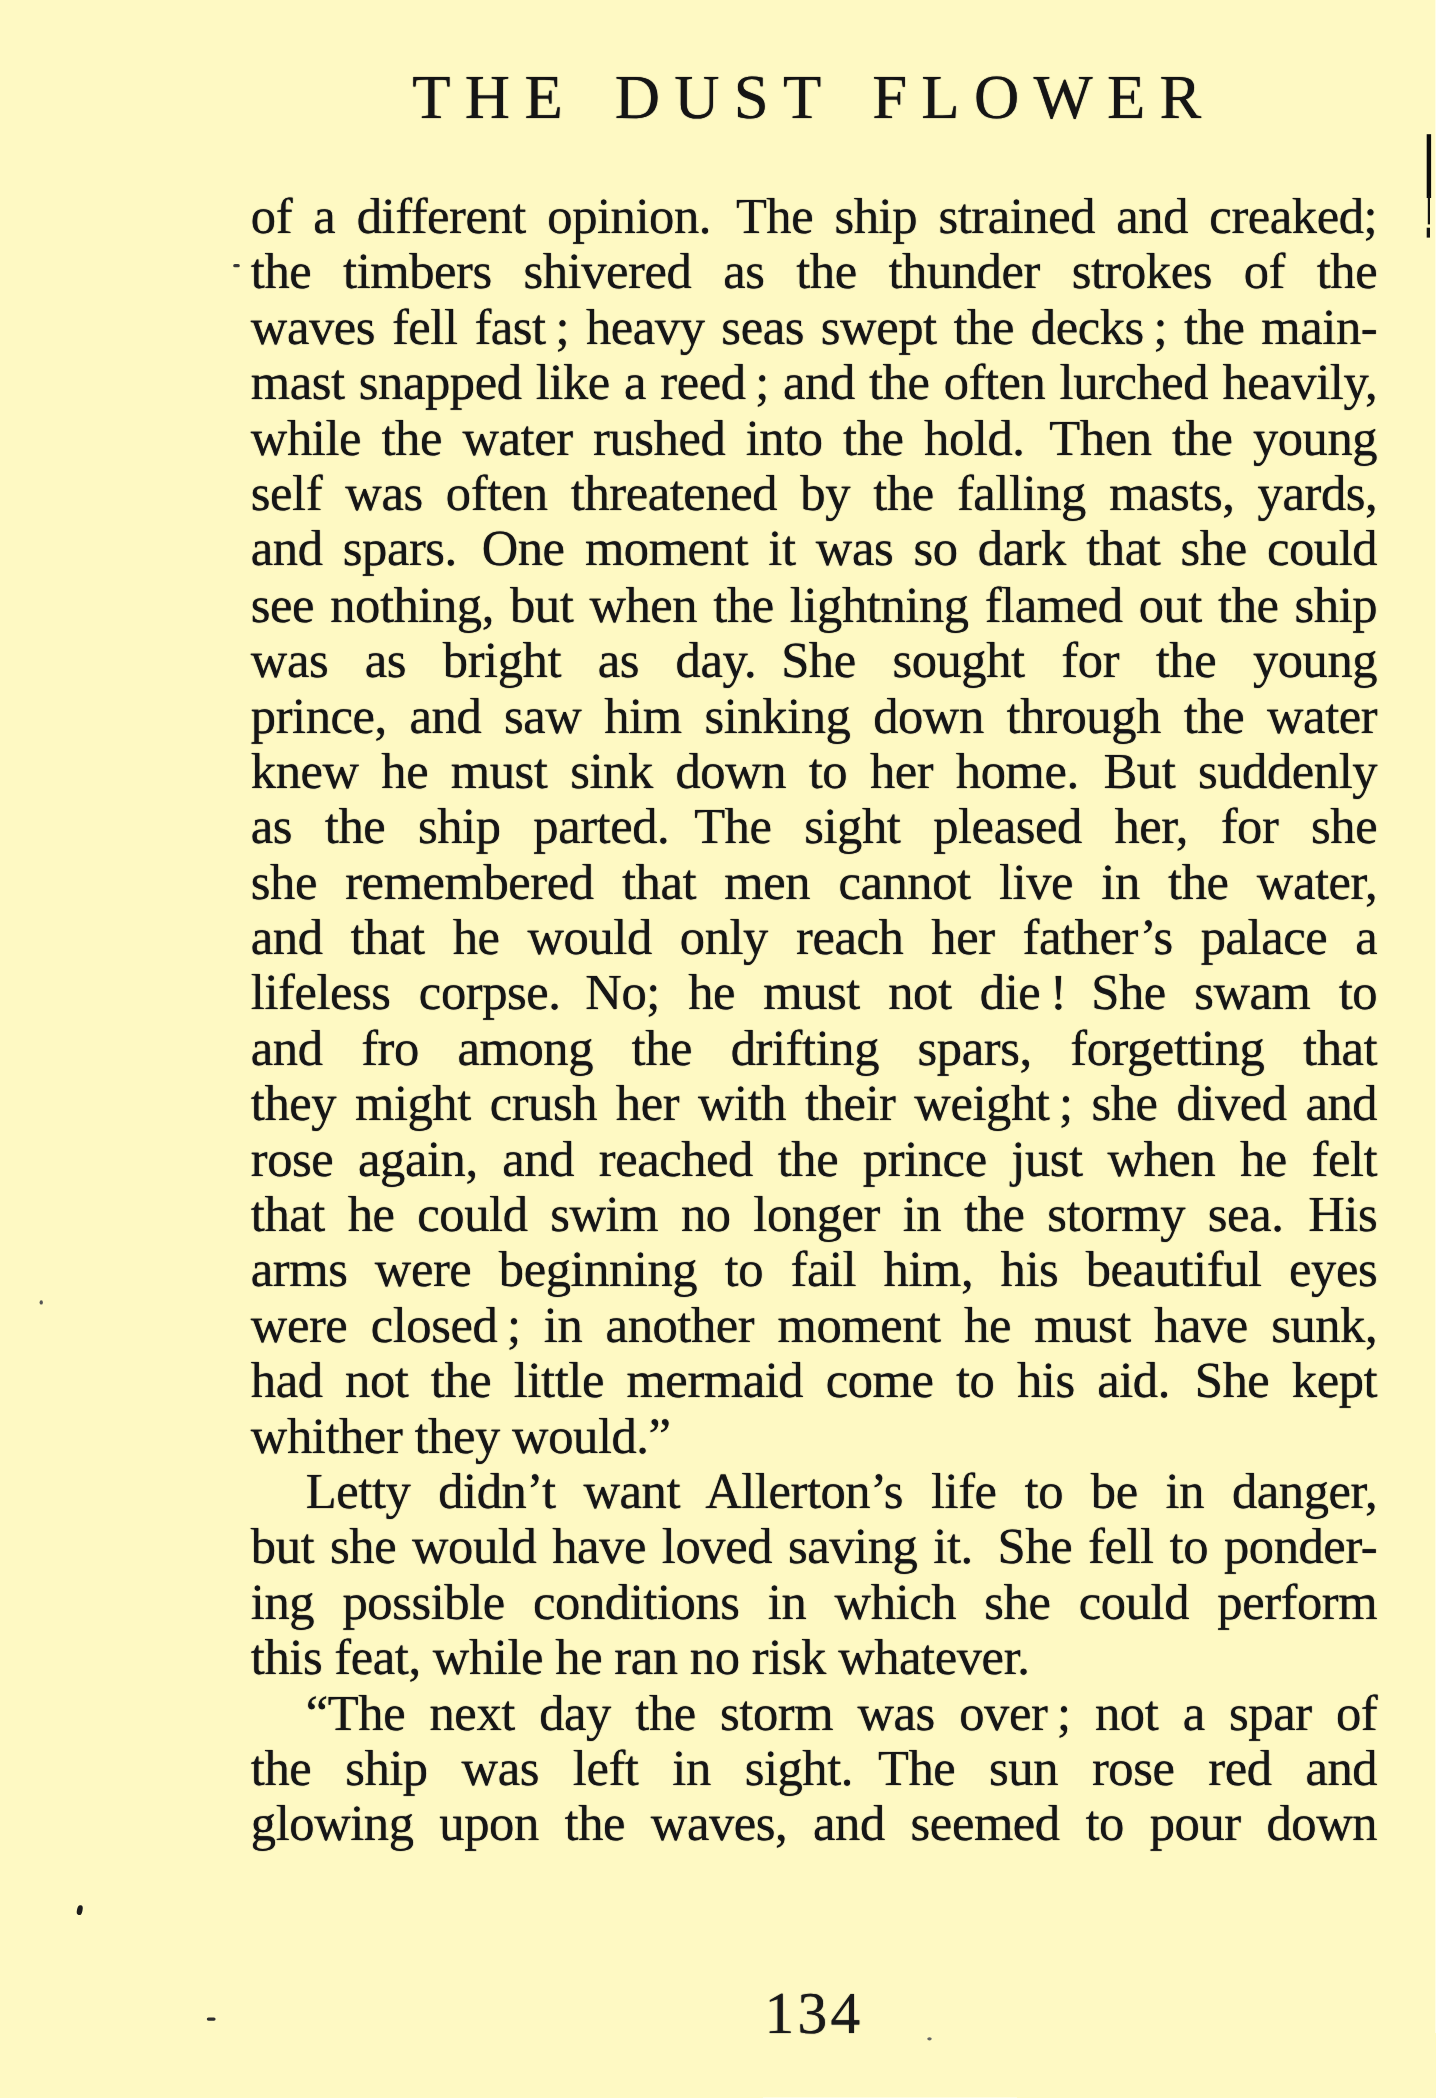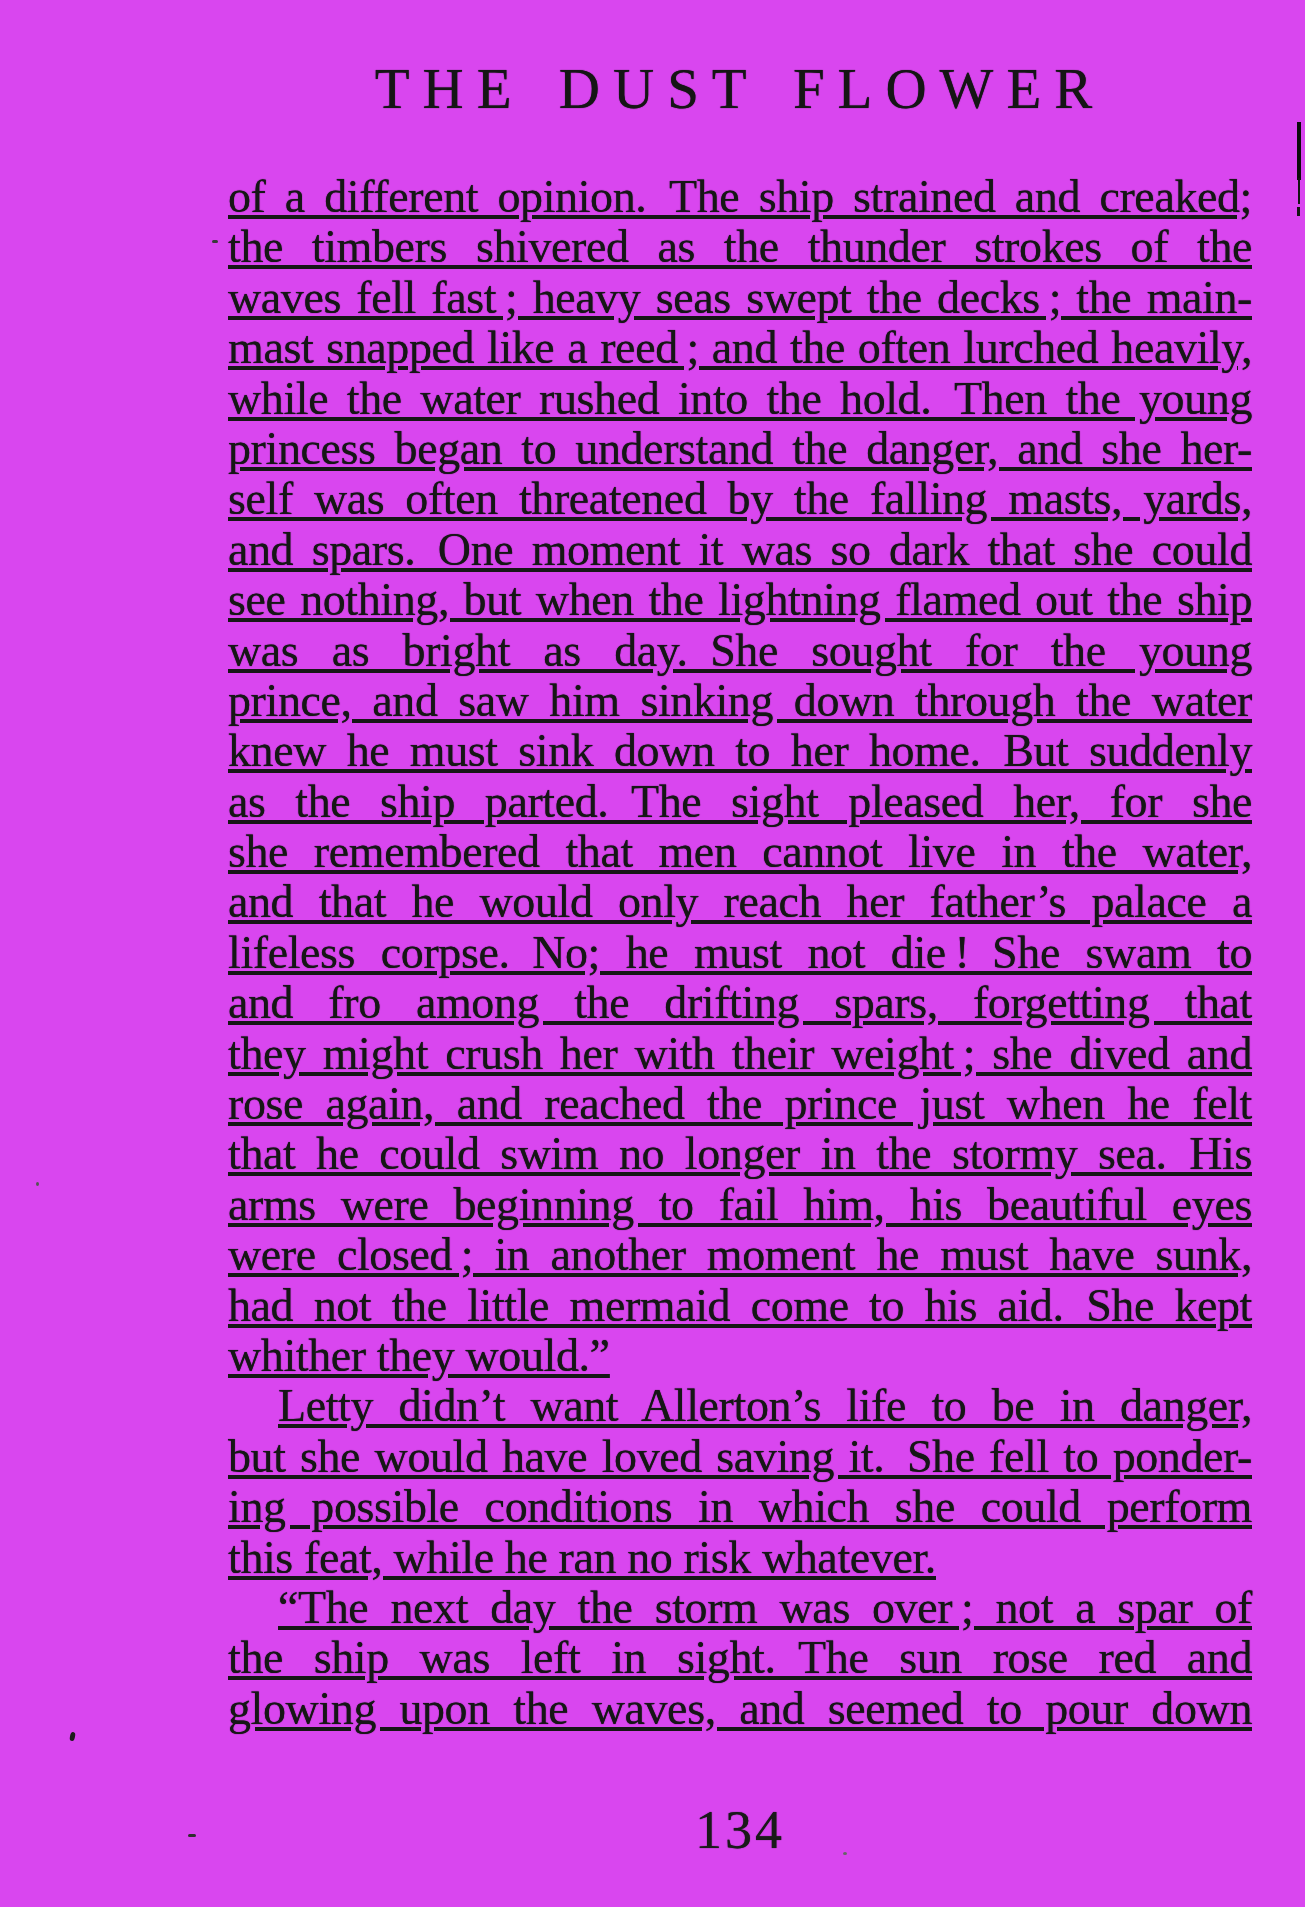--- a/index.html
+++ b/index.html
@@ -1,20 +1,20 @@
 <!DOCTYPE html>
 <html><head>
 <meta charset="utf-8">
 <style>
   html, body { margin: 0; padding: 0; background: #ffffff; }
   .page {
     position: relative;
     width: 1305px;
     height: 1907px;
-    background: #d946ef;
+    background: #fef9c3;
     overflow: hidden;
     font-family: "Liberation Serif", serif;
   }
   .running-head {
     position: absolute;
     top: 56px;
     left: 228px;
     width: 1024px;
     text-align: center;
     font-size: 57px;
@@ -28,21 +28,21 @@
     position: absolute;
     top: 172px;
     left: 228px;
     width: 1024px;
     font-size: 46px;
     line-height: 50.4px;
     letter-spacing: -0.4px;
     color: #161616;
     text-shadow: 0 0 1px #161616;
   }
-  .line { text-align: justify; height: 50.4px; overflow: visible; text-decoration: underline; }
+  .line { text-align: justify; height: 50.4px; overflow: visible; }
   .line.j { text-align: justify; text-align-last: justify; }
   .line.short { text-align: left; text-align-last: left; }
   .line.indent { text-indent: 50px; }
   .page-number {
     position: absolute;
     top: 1799px;
     left: 228px;
     width: 1024px;
     text-align: center;
     font-size: 54px;
@@ -68,21 +68,20 @@
 <div class="page">
 
   <div class="running-head">THE DUST FLOWER</div>
 
   <div class="body-text" id="body-text">
       <div class="line j">of a different opinion. The ship strained and creaked;</div>
       <div class="line j">the timbers shivered as the thunder strokes of the</div>
       <div class="line j">waves fell fast ; heavy seas swept the decks ; the main-</div>
       <div class="line j">mast snapped like a reed ; and the often lurched heavily,</div>
       <div class="line j">while the water rushed into the hold. Then the young</div>
-      <div class="line j">princess began to understand the danger, and she her-</div>
       <div class="line j">self was often threatened by the falling masts, yards,</div>
       <div class="line j">and spars. One moment it was so dark that she could</div>
       <div class="line j">see nothing, but when the lightning flamed out the ship</div>
       <div class="line j">was as bright as day. She sought for the young</div>
       <div class="line j">prince, and saw him sinking down through the water</div>
       <div class="line j">knew he must sink down to her home. But suddenly</div>
       <div class="line j">as the ship parted. The sight pleased her, for she</div>
       <div class="line j">she remembered that men cannot live in the water,</div>
       <div class="line j">and that he would only reach her father’s palace a</div>
       <div class="line j">lifeless corpse. No; he must not die ! She swam to</div>

